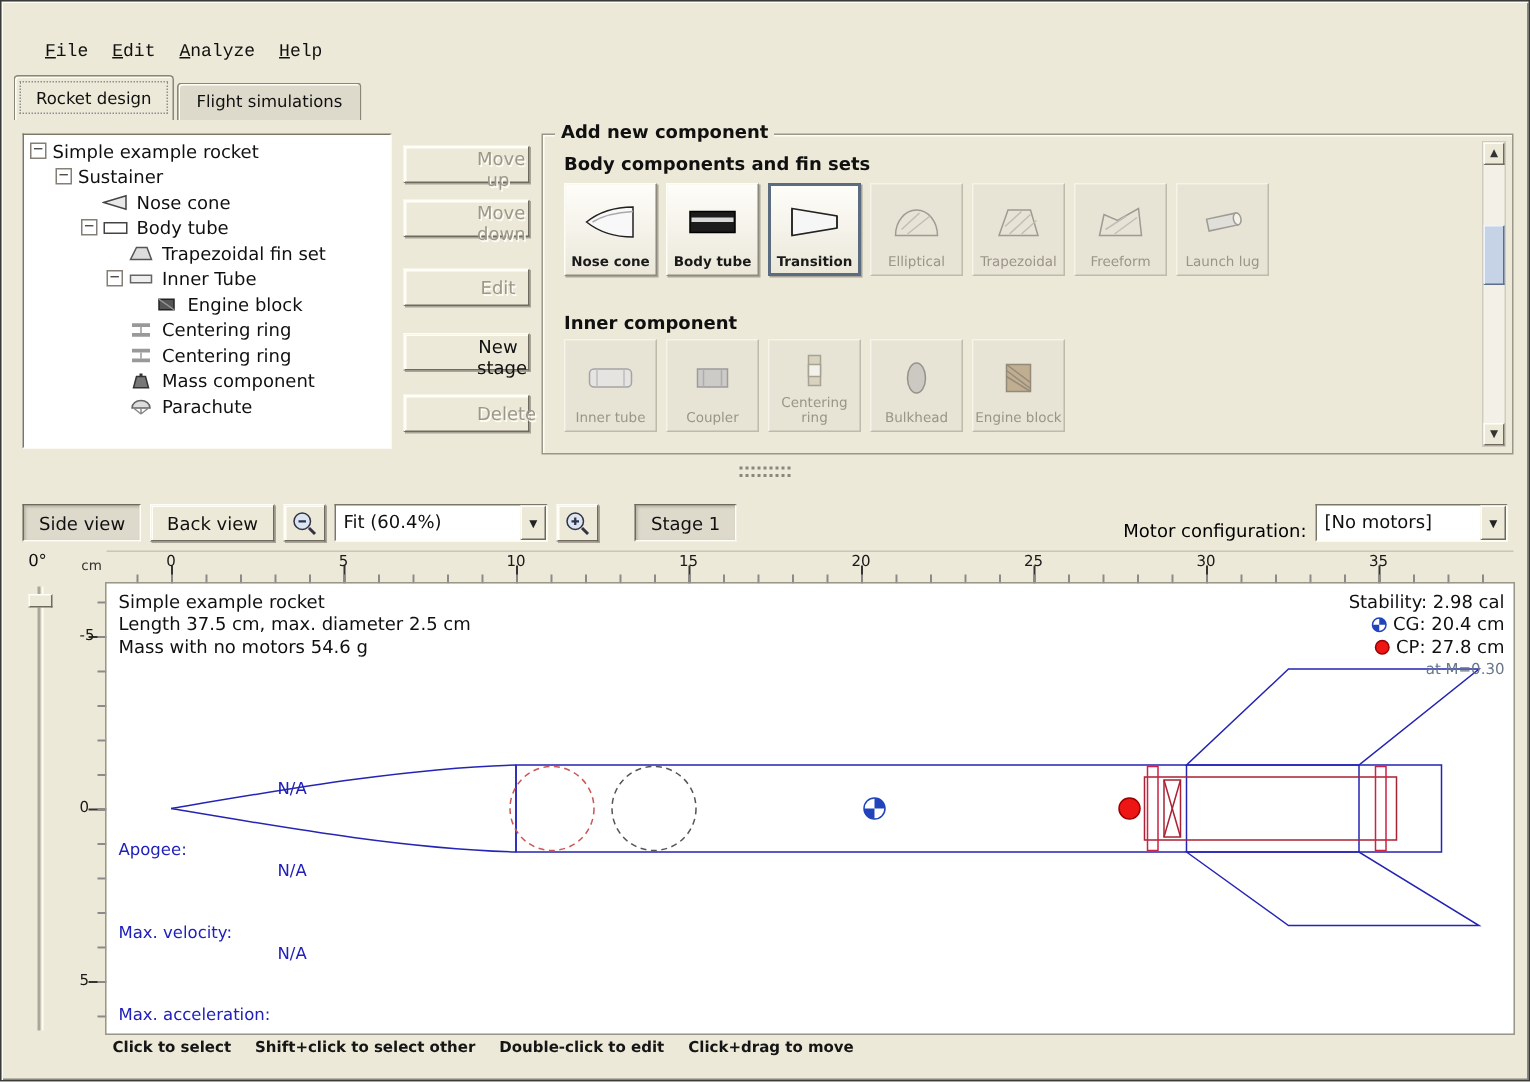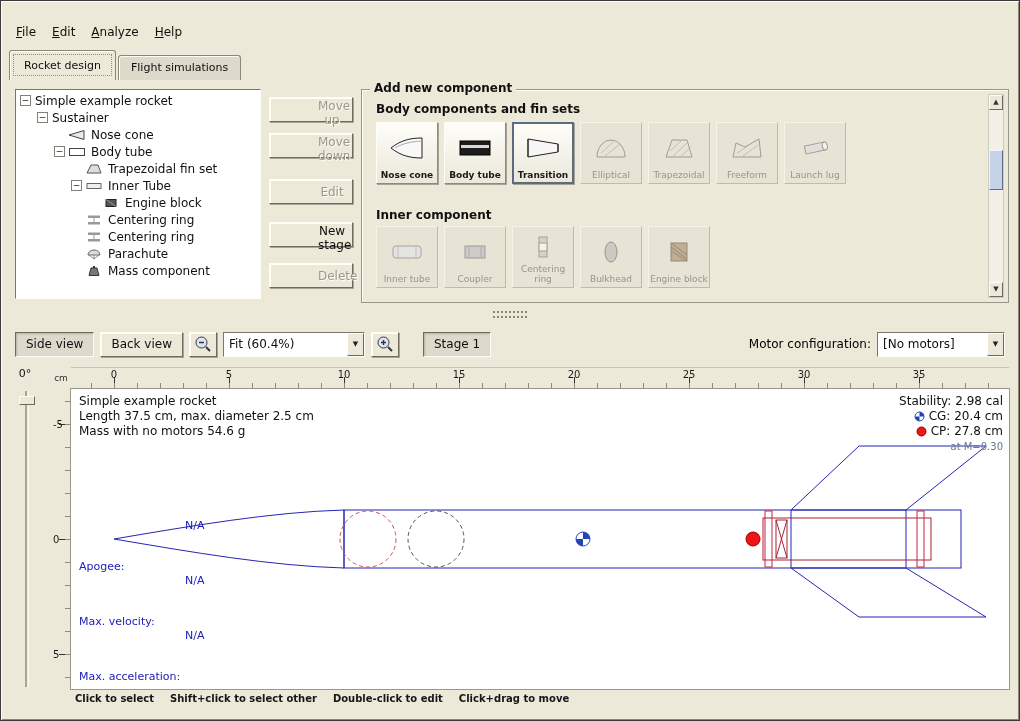--- a/index.html
+++ b/index.html
@@ -17,21 +17,21 @@
              box-shadow:inset 1px 1px 0 #fff, inset -1px -1px 0 #9ab; margin:0 4px 0 1px; flex:none; }
   .tb-title { flex:1; text-align:center; color:#fff; font-size:11px; font-weight:bold; line-height:16px;
               white-space:nowrap; overflow:hidden; }
   .tb-buttons { display:flex; gap:2px; flex:none; }
   .tb-btn { width:16px; height:14px; background:#d8d4c8; border:1px solid;
             border-color:#fffef6 #6e6a5e #6e6a5e #fffef6; font-size:9px; line-height:12px;
             text-align:center; color:#111; font-weight:bold; }
 
   
   .menubar { position:absolute; left:2px; top:19px; right:2px; height:24px;
-             display:flex; align-items:center; padding-left:5px; }
+             display:flex; align-items:flex-end; padding-left:19px;font-family:Liberation Mono, monospace; }
   .menu-item { padding:3px 8px; font-size:12px; color:#101010; }
 
   
   .tabstrip { position:absolute; left:8px; top:46px; height:33px; display:flex; align-items:flex-end; }
   .tab { position:relative; font-size:11px; color:#101010; padding:5px 12px 6px;
          background:#ddd9cb; border:1px solid #8a867a; border-bottom:none;
          border-radius:3px 3px 0 0; margin-right:2px; box-shadow:inset 1px 1px 0 #fffef4; }
   .tab.active { background:#ece9d8; padding:8px 14px 8px; z-index:2;
                 outline:1px dotted #8f8f8f; outline-offset:-5px; }
 
@@ -82,21 +82,21 @@
   .sb-thumb { position:absolute; left:0; top:55px; width:14px; height:40px; background:#c6d2e6;
               border:1px solid; border-color:#eef4fc #5e6e88 #5e6e88 #eef4fc; }
 
   
   .splitter { position:absolute; left:2px; right:2px; top:306px; height:16px; }
   .grip { width:34px; height:7px; margin:4px auto 0; border-top:2px dotted #8a867c;
           border-bottom:2px dotted #8a867c; }
 
   
   .vtoolbar { position:absolute; left:2px; right:2px; top:326px; height:34px; display:flex;
-              align-items:center; padding:0 12px; gap:6px; font-size:12px; }
+              align-items:flex-end; padding:0 12px; gap:6px; font-size:12px; }
   .tbtn { height:25px; padding:0 10px; }
   .pressed { border-color:#6e6a5e #fffef6 #fffef6 #6e6a5e; background:#ddd9cb;
              box-shadow:inset 1px 1px 2px #b4b0a2; }
   .icon-btn { width:28px; height:25px; padding:0; display:inline-flex; align-items:center;
               justify-content:center; }
   .combo { height:25px; background:#fff; border:1px solid; border-color:#7a7668 #fffef6 #fffef6 #7a7668;
            display:flex; align-items:stretch; }
   .combo-text { flex:1; padding:4px 5px 0; font-size:12px; color:#101010; white-space:nowrap; overflow:hidden; }
   .combo-arrow { width:17px; background:#ece9d8; border:1px solid;
                  border-color:#fffef6 #6e6a5e #6e6a5e #fffef6; font-size:7px; display:flex;
@@ -241,35 +241,35 @@
             <rect x="3" y="8" width="12" height="2.5" fill="#999"></rect>
             <line x1="9" y1="4" x2="9" y2="8" stroke="#999"></line>
           </svg>
         </span>
       <span class="tlabel">Centering ring</span>
     </div>
     <div class="trow" style="padding-left:55px">
       <span class="exp blank"></span>
       <span class="ticon">
           <svg width="18" height="12" viewBox="0 0 18 12">
+            <path d="M6,3 L12,3 L14,10.5 L4,10.5 Z" fill="#777" stroke="#333"></path>
+            <rect x="8" y="1" width="2" height="2" fill="#333"></rect>
+          </svg>
+        </span>
+      <span class="tlabel">Mass component</span>
+    </div>
+    <div class="trow" style="padding-left:55px">
+      <span class="exp blank"></span>
+      <span class="ticon">
+          <svg width="18" height="12" viewBox="0 0 18 12">
             <path d="M3,7 A6,5 0 0 1 15,7 Z" fill="#ddd" stroke="#666"></path>
             <path d="M4,7 L9,11 M14,7 L9,11 M9,7 L9,11" stroke="#888" fill="none"></path>
           </svg>
         </span>
       <span class="tlabel">Parachute</span>
-    </div>
-    <div class="trow" style="padding-left:55px">
-      <span class="exp blank"></span>
-      <span class="ticon">
-          <svg width="18" height="12" viewBox="0 0 18 12">
-            <path d="M6,3 L12,3 L14,10.5 L4,10.5 Z" fill="#777" stroke="#333"></path>
-            <rect x="8" y="1" width="2" height="2" fill="#333"></rect>
-          </svg>
-        </span>
-      <span class="tlabel">Mass component</span>
     </div>
   </div>
 
   <button type="button" class="btn act dis" style="top:96px">Move up</button>
   <button type="button" class="btn act dis" style="top:132px">Move down</button>
   <button type="button" class="btn act dis" style="top:178px">Edit</button>
   <button type="button" class="btn act" style="top:221px">New stage</button>
   <button type="button" class="btn act dis" style="top:262px">Delete</button>
 
   <div class="addpanel">

